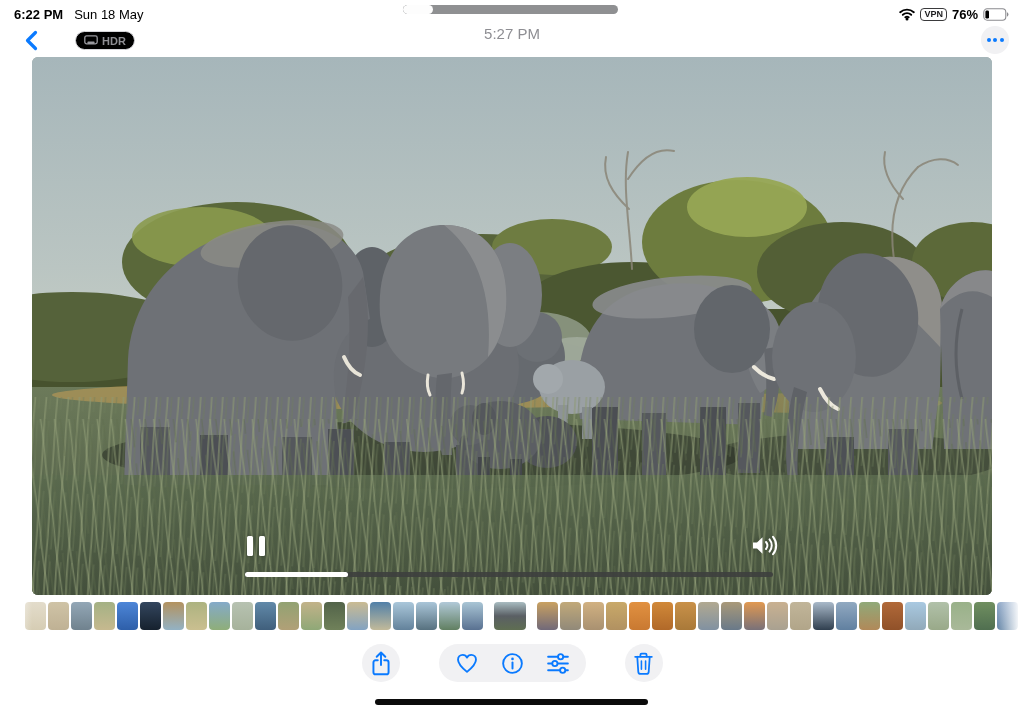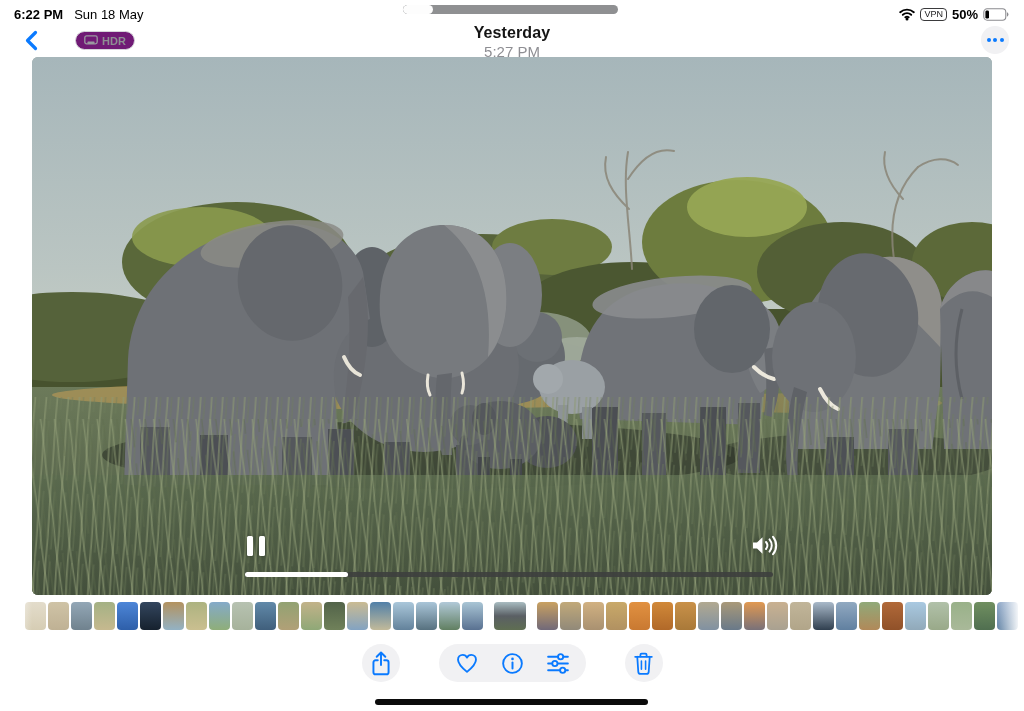--- a/index.html
+++ b/index.html
@@ -8,32 +8,32 @@
     position:relative; width:1024px; height:711px; background:#fff;
     overflow:hidden; font-family:"Liberation Sans", sans-serif;
     --accent:#0a7aff; --chrome:#f1f1f3;
   }
   
   .status-bar { position:absolute; left:0; top:0; width:100%; height:24px;
     display:flex; justify-content:space-between; align-items:center; padding:4px 14px 0; }
   .sb-left { display:flex; gap:11px; font-size:13px; font-weight:700; color:#000; }
   .sb-date { font-weight:400; }
   .sb-right { display:flex; align-items:center; gap:5px; font-size:13px; font-weight:600; color:#000; }
-  .vpn-badge { border:1.4px solid #3a3a3c; border-radius:4px; font-size:9px; font-weight:400;
+  .vpn-badge { border:1.4px solid #3a3a3c; border-radius:4px; font-size:9px; font-weight:700;
     padding:0 3px; height:13px; display:flex; align-items:center; color:#1c1c1e; }
   
   .top-pill { position:absolute; left:403px; top:5px; width:215px; height:9px;
     border-radius:5px; background:#8f9092; overflow:hidden; }
   .top-pill-fill { height:100%; width:14%; background:#fdfdfd; border-radius:5px; }
   
   .nav-back { position:absolute; left:18px; top:28px; width:26px; height:24px;
     display:flex; align-items:center; justify-content:center; cursor:pointer; }
   .hdr-badge { position:absolute; left:75px; top:31px; height:19px; border:1px solid #d6d6da;
     border-radius:10px; display:flex; align-items:center; gap:4px; padding:0 8px;
-    color:#8e8e93; font-size:11px; font-weight:600; background:#701a75; }
+    color:#8e8e93; font-size:11px; font-weight:600; background:#000000; }
   .nav-center { position:absolute; left:0; right:0; top:24px; text-align:center; pointer-events:none; }
   .nav-title { font-size:16px; font-weight:700; color:#141414; letter-spacing:.1px; }
   .nav-subtitle { font-size:15px; color:#8e8e93; margin-top:1px; }
   .more-btn { position:absolute; right:15px; top:26px; width:28px; height:28px; border-radius:50%;
     background:var(--chrome); display:flex; align-items:center; justify-content:center; gap:2.5px; cursor:pointer; }
   .more-dot { width:4px; height:4px; border-radius:50%; background:var(--accent); }
   
   .video { position:absolute; left:32px; top:57px; width:960px; height:538px;
     border-radius:6px; overflow:hidden; background:#9aa7a3; }
   .video .scene { position:absolute; inset:0; width:100%; height:100%; display:block; }
@@ -76,21 +76,21 @@
       <span class="sb-date">Sun 18 May</span>
     </div>
     <div class="sb-right">
       <svg width="16" height="14" viewBox="0 0 16 14">
         <path d="M1.2,5.2 A10.2,10.2 0 0 1 14.8,5.2" fill="none" stroke="#000" stroke-width="1.9" stroke-linecap="round"></path>
         <path d="M3.8,7.8 A6.6,6.6 0 0 1 12.2,7.8" fill="none" stroke="#000" stroke-width="1.9" stroke-linecap="round"></path>
         <path d="M6.3,10.3 A3.2,3.2 0 0 1 9.7,10.3" fill="none" stroke="#000" stroke-width="1.9" stroke-linecap="round"></path>
         <circle cx="8" cy="12.1" r="1.5" fill="#000"></circle>
       </svg>
       <span class="vpn-badge">VPN</span>
-      <span>50%</span>
+      <span>76%</span>
       <svg width="27" height="13" viewBox="0 0 27 13">
         <rect x="0.8" y="0.8" width="22" height="11.4" rx="3.4" fill="none" stroke="#8a8a8e" stroke-width="1.1"></rect>
         <rect x="2.4" y="2.4" width="3.6" height="8.2" rx="1.4" fill="#000"></rect>
         <path d="M24,4.3 a2.4,2.4 0 0 1 0,4.4 Z" fill="#8a8a8e"></path>
       </svg>
     </div>
   </div>
 
   <div class="top-pill">
     <div class="top-pill-fill" style="width: 14%;"></div>
@@ -102,21 +102,20 @@
     </svg>
   </div>
   <div class="hdr-badge">
     <svg width="14" height="11" viewBox="0 0 14 11">
       <rect x="0.8" y="0.9" width="12.4" height="8" rx="1.8" fill="none" stroke="#9a9aa0" stroke-width="1.3"></rect>
       <rect x="3.4" y="6.4" width="7.2" height="2.5" rx="0.8" fill="#9a9aa0"></rect>
     </svg>
     <span>HDR</span>
   </div>
   <div class="nav-center">
-    <div class="nav-title">Yesterday</div>
     <div class="nav-subtitle">5:27 PM</div>
   </div>
   <div class="more-btn">
     <span class="more-dot"></span>
     <span class="more-dot"></span>
     <span class="more-dot"></span>
   </div>
 
   <div class="video">
     <svg class="scene" viewBox="0 0 960 538" preserveAspectRatio="none">

